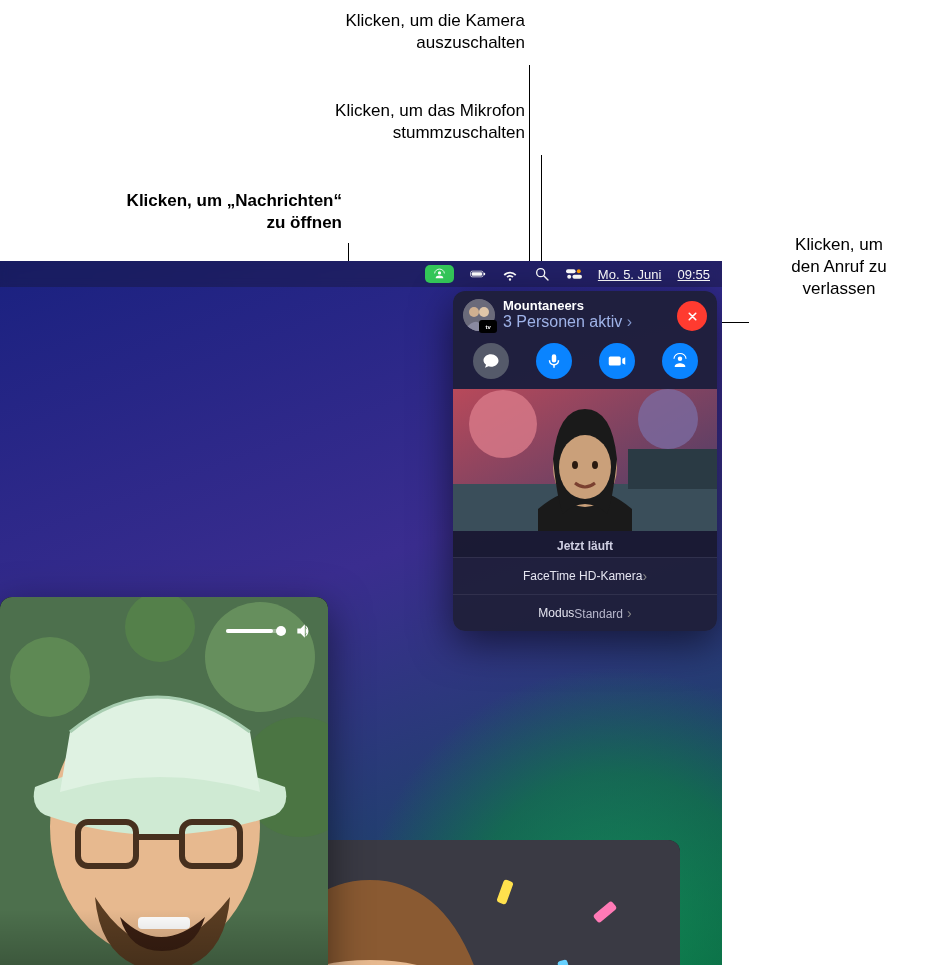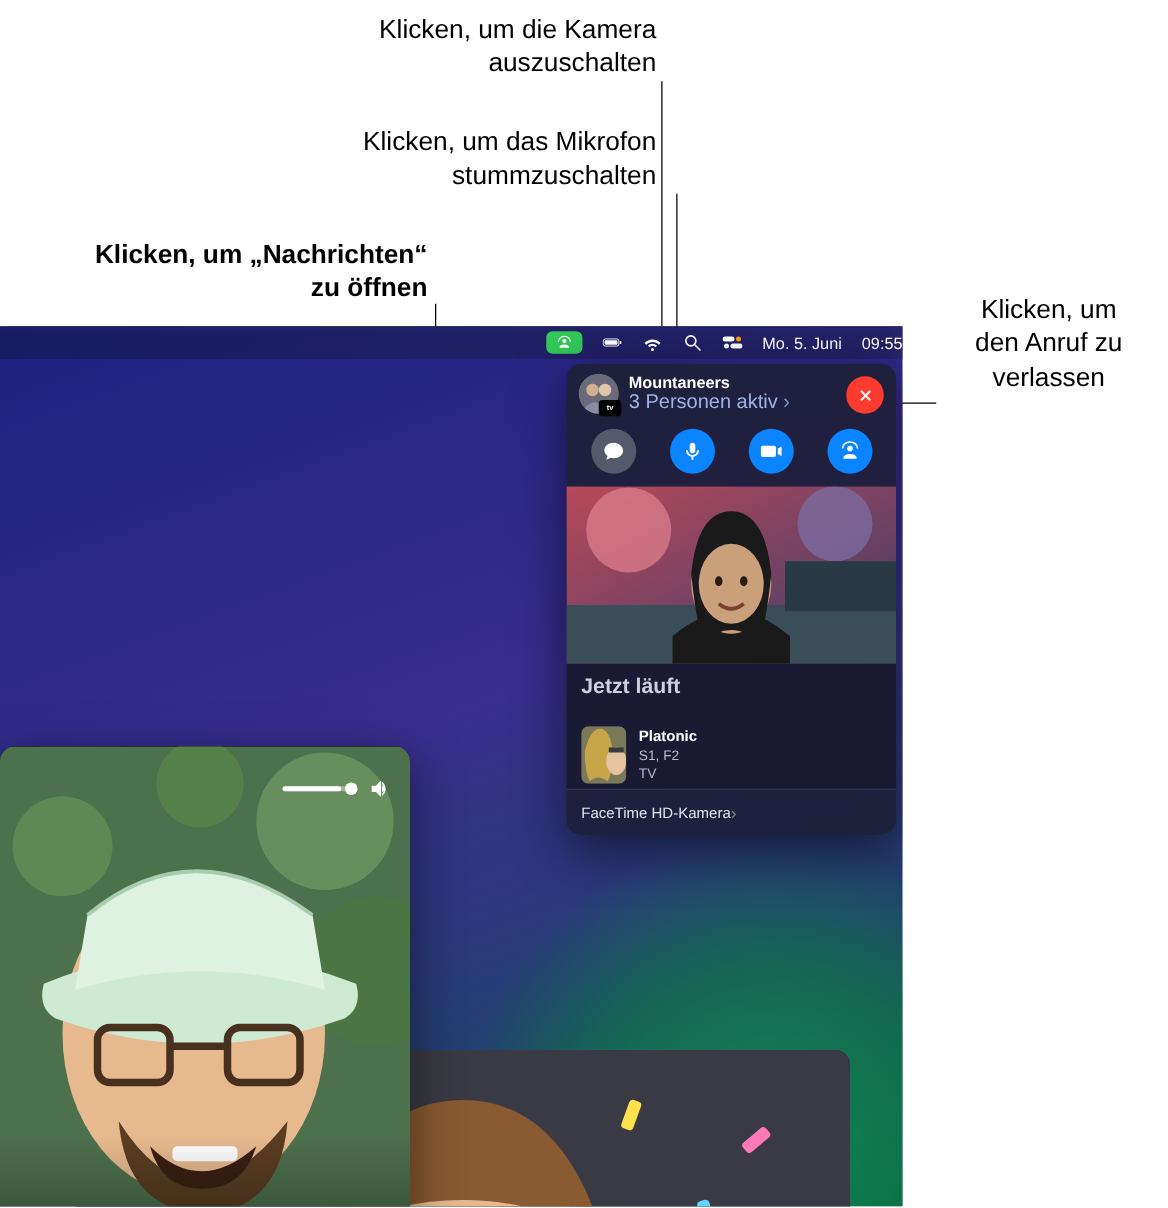--- a/index.html
+++ b/index.html
@@ -7,21 +7,21 @@
     width: 934px;
     height: 966px;
     font-family: -apple-system, "Helvetica Neue", Arial, sans-serif;
     background: #fff;
     position: relative;
     overflow: hidden;
   }
   
   .callout {
     position: absolute;
-    font-size: 21px;
+    font-size: 17px;
     color: #000;
     text-align: right;
     line-height: 1.3;
     white-space: pre-line;
   }
   .callout.left { text-align: center; }
   .leader {
     position: absolute;
     background: #000;
   }
@@ -45,26 +45,27 @@
     opacity: 0.5;
   }
   
   .menubar {
     position: absolute;
     left: 0; right: 0; top: 0;
     height: 26px;
     background: rgba(20,20,40,0.35);
     display: flex;
     align-items: center;
-    padding: 0 0;
+    padding: 0 12px;
     gap: 16px;
     backdrop-filter: blur(4px);
     color: #fff;
     font-size: 13px;
     font-weight: 600;
+    text-decoration: underline;
   }
   .menubar .spacer { flex: 1; }
   .pill {
     display: flex; align-items: center; gap: 6px;
     background: #34c759;
     border-radius: 5px;
     padding: 2px 8px;
     height: 18px;
   }
   .pill svg { width: 13px; height: 13px; }
@@ -170,32 +171,32 @@
   .ft-btn.blue { background:#0a84ff; }
   .ft-btn svg{width:18px;height:18px;fill:#fff;}
   .ft-self {
     height:142px;
     position:relative; overflow:hidden;
   }
   .ft-now {
     padding:8px 12px 4px;
     background:rgba(0,0,0,0.15);
   }
-  .ft-now-label{font-size:17px; font-weight:600; color:#cfcfe2; margin-bottom:22px;}
+  .ft-now-label{font-size:12px; font-weight:600; color:#cfcfe2; margin-bottom:0;text-align:center;}
   .ft-now-row{
     display:flex; gap:10px; align-items:center;
   }
   .ft-thumb{
     width:36px; height:46px; border-radius:6px; background:#444; overflow:hidden;
   }
   .ft-now-meta{font-size:11px; line-height:1.3;}
   .ft-now-meta .t{font-weight:700; font-size:12px;}
   .ft-now-meta .s{color:#b8b8cc;}
   .ft-row {
-    display:flex; align-items:center; justify-content:flex-start;
+    display:flex; align-items:center; justify-content:center;
     padding:10px 12px;
     border-top:1px solid rgba(255,255,255,0.08);
     font-size:12px; color:#e5e5f0;
   }
   .ft-row .chev{color:#888; font-size:14px;}
   .ft-row .val{color:#b8b8cc; margin-right:4px;}
 
   
   .face-svg { position:absolute; inset:0; width:100%; height:100%; }
 </style>
@@ -393,36 +394,24 @@
         <path d="M100 70 q5 -50 32 -50 q27 0 32 50 q-4 40 -10 55 q-10 -10 -22 -10 q-12 0 -22 10 q-6 -15 -10 -55z" fill="#1a1a1a"></path>
         <ellipse cx="132" cy="78" rx="26" ry="32" fill="#caa07a"></ellipse>
         <ellipse cx="122" cy="76" rx="3" ry="4" fill="#2a1a10"></ellipse>
         <ellipse cx="142" cy="76" rx="3" ry="4" fill="#2a1a10"></ellipse>
         <path d="M122 94 q10 8 20 0" stroke="#7a4030" stroke-width="3" fill="none"></path>
       </svg>
     </div>
 
     <div class="ft-now">
       <div class="ft-now-label">Jetzt läuft</div>
-      <div class="ft-now-row">
-        <div class="ft-thumb">
-          <svg viewBox="0 0 36 46" width="36" height="46">
-            <rect width="36" height="46" fill="#7a7a5a"></rect>
-            <ellipse cx="14" cy="24" rx="11" ry="14" fill="#e0b990"></ellipse>
-            <path d="M3 20 q4 -18 12 -18 q8 0 10 18 q0 18 -4 24 q-8 -6 -14 0 q-4 -6 -4 -24z" fill="#c9a54a"></path>
-            <ellipse cx="28" cy="28" rx="8" ry="11" fill="#e7c4a0"></ellipse>
-            <rect x="22" y="17" width="12" height="4" fill="#3a3a3a"></rect>
-          </svg>
-        </div>
-        <div class="ft-now-meta">
-          <div class="t">Platonic</div>
-          <div class="s">S1, F2</div>
-          <div class="s">TV</div>
-        </div>
-      </div>
     </div>
 
     <div class="ft-row">
       <span>FaceTime HD-Kamera</span>
       <span class="chev">›</span>
     </div>
+    <div class="ft-row">
+      <span>Modus</span>
+      <span><span class="val">Standard</span><span class="chev">›</span></span>
+    </div>
   </div>
 </div>
 
 </body></html>

